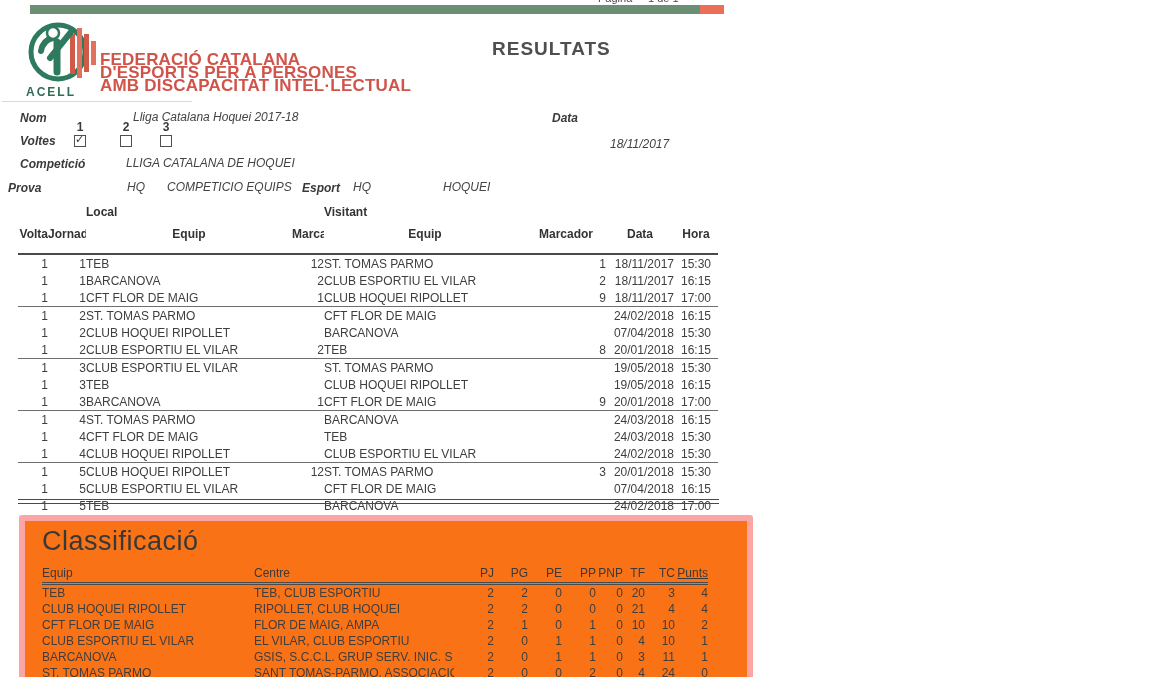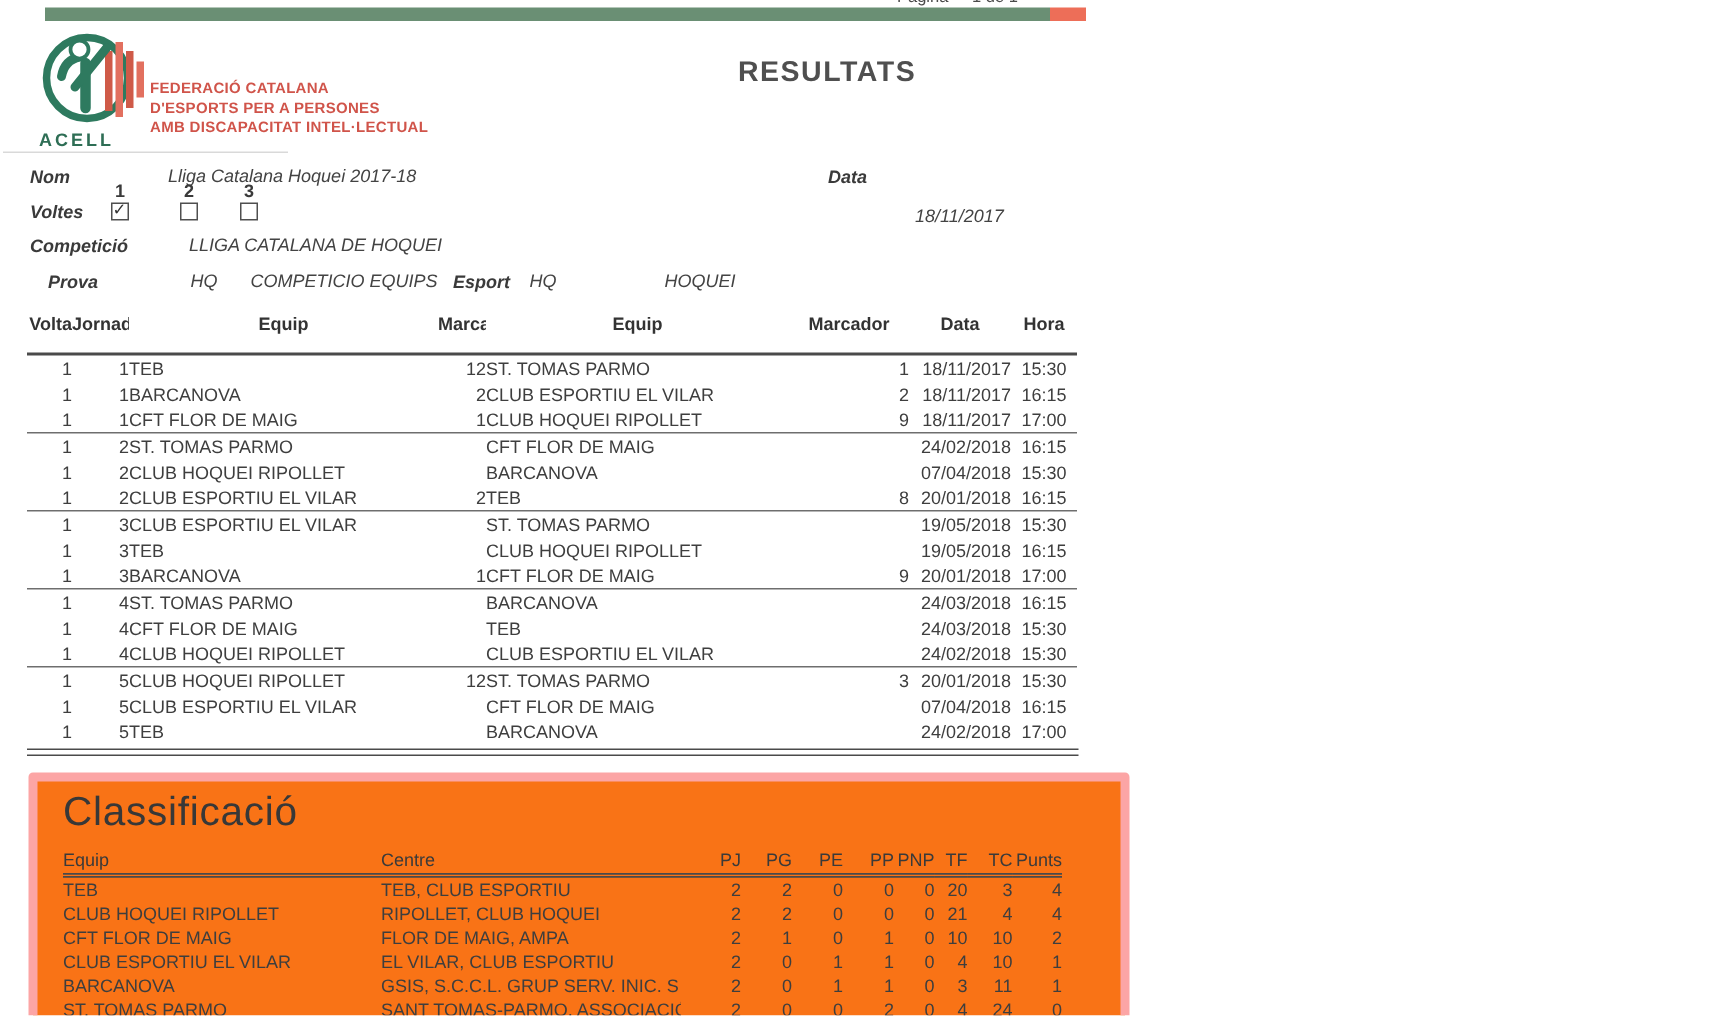--- a/index.html
+++ b/index.html
@@ -12,21 +12,21 @@
   .top-clip .frag{position:absolute;top:-8px;font-size:11px;color:#4a4a4a;white-space:nowrap;}
   .frag-label{left:598px;}
   .frag-value{left:648px;}
   
   .top-bar{position:absolute;left:30px;top:5px;width:694px;height:9px;display:flex;}
   .top-bar .green{flex:1;background:#6a8f74;}
   .top-bar .red{width:24px;background:#ed6e58;}
   
   .logo-wrap{position:absolute;left:26px;top:20px;width:130px;}
   .logo-acronym{font-size:12px;font-weight:bold;color:#2e6e55;letter-spacing:2px;margin-top:-3px;}
-  .org-lines{position:absolute;left:100px;top:53px;color:#d0544a;font-size:10px;line-height:13px;font-weight:bold;letter-spacing:.2px;}
+  .org-lines{position:absolute;left:100px;top:53px;color:#d0544a;font-size:17px;line-height:13px;font-weight:bold;letter-spacing:.2px;}
   .doc-title{position:absolute;left:492px;top:38px;font-size:19px;font-weight:bold;color:#4f4f4f;letter-spacing:1px;}
   .logo-underline{position:absolute;left:2px;top:101px;width:190px;height:1px;background:#d9d9d9;}
   
   .lbl{font-weight:bold;color:#3a3a3a;font-size:12px;}
   .val{font-size:12px;color:#434343;}
   .abs{position:absolute;white-space:nowrap;font-style:italic;}
   .cb-group{position:absolute;width:16px;text-align:center;}
   .cb-num{font-size:12px;color:#3a3a3a;font-weight:bold;height:12px;line-height:12px;}
   .cb-box{display:inline-block;width:10px;height:10px;border:1.5px solid #4f4f4f;margin-top:2px;position:relative;background:#fff;}
   .cb-box.checked::after{content:"✓";position:absolute;left:0px;top:-3px;font-size:11px;color:#333;}
@@ -43,21 +43,21 @@
   .pr2{padding-right:2px;} .pr6{padding-right:6px;text-align:center;}
   .ctr{text-align:center;}
   .double-line{position:absolute;left:18px;top:499px;width:701px;height:3px;border-top:1.5px solid #4a4a4a;border-bottom:1.5px solid #4a4a4a;}
   
   .class-box{position:absolute;left:19px;top:515px;width:722px;height:159px;border:6px solid #fca5a5;border-radius:3px;background:#f97316;}
   .class-title{margin:5px 0 0 17px;font-size:27px;color:#383838;line-height:30px;letter-spacing:.5px;}
   .class-table{margin:4px 0 0 17px;border-collapse:collapse;table-layout:fixed;width:666px;font-size:12px;color:#3e3e3e;}
   .class-table th{font-weight:normal;color:#3a3a3a;text-align:left;height:20px;vertical-align:bottom;padding:0 0 2px 0;border-bottom:3px double #4a4a4a;white-space:nowrap;overflow:hidden;}
   .class-table td{height:16px;padding:0;white-space:nowrap;overflow:hidden;vertical-align:middle;}
   .class-table .num{text-align:right;}
-  .u{}
+  .u{text-decoration:underline;}
 </style>
 </head>
 <body>
 
 <div id="page">
 
   <div class="top-clip">
     <span class="frag frag-label">Pàgina</span>
     <span class="frag frag-value">1 de 1</span>
   </div>
@@ -83,21 +83,21 @@
   </div>
   <div class="org-lines">
     <div>FEDERACIÓ CATALANA</div>
     <div>D'ESPORTS PER A PERSONES</div>
     <div>AMB DISCAPACITAT INTEL·LECTUAL</div>
   </div>
   <div class="doc-title">RESULTATS</div>
   <div class="logo-underline"></div>
 
   <div class="abs lbl" style="left:20px;top:111px;">Nom</div>
-  <div class="abs val" style="left:112px;top:110px;">Lliga Catalana Hoquei 2017-18</div>
+  <div class="abs val" style="left:133px;top:110px;">Lliga Catalana Hoquei 2017-18</div>
   <div class="abs lbl" style="left:552px;top:111px;">Data</div>
 
   <div class="abs lbl" style="left:20px;top:134px;">Voltes</div>
   <div>
 
       <div class="cb-group" style="left: 72px; top: 121px;">
         <div class="cb-num">1</div>
         <span class="cb-box checked"></span>
       </div>
 
@@ -109,39 +109,49 @@
       <div class="cb-group" style="left: 158px; top: 121px;">
         <div class="cb-num">3</div>
         <span class="cb-box"></span>
       </div>
     </div>
   <div class="abs val" style="left:610px;top:137px;">18/11/2017</div>
 
   <div class="abs lbl" style="left:20px;top:157px;">Competició</div>
   <div class="abs val" style="left:126px;top:156px;">LLIGA CATALANA DE HOQUEI</div>
 
-  <div class="abs lbl" style="left:32px;top:181px;">Prova</div>
+  <div class="abs lbl" style="left:8px;top:181px;">Prova</div>
   <div class="abs val" style="left:127px;top:180px;">HQ</div>
   <div class="abs val clip-w" style="left:167px;top:180px;width:127px;">COMPETICIO EQUIPS</div>
   <div class="abs lbl" style="left:302px;top:181px;">Esport</div>
   <div class="abs val" style="left:353px;top:180px;">HQ</div>
   <div class="abs val" style="left:443px;top:180px;">HOQUEI</div>
 
   <table class="results-table">
     <colgroup>
       <col style="width:30px">
         <col style="width:38px">
         <col style="width:206px">
         <col style="width:32px">
       <col style="width:202px">
         <col style="width:80px">
         <col style="width:68px">
         <col style="width:44px">
     </colgroup>
     <thead>
+      <tr class="suphead">
+        <td></td>
+          <td></td>
+        <td class="pl39">Local</td>
+        <td></td>
+        <td class="pl11">Visitant</td>
+        <td></td>
+          <td></td>
+          <td></td>
+      </tr>
       <tr class="head">
         <th class="col-r pr2">Volta</th>
         <th class="col-r pr2">Jornada</th>
         <th class="pl9">Equip</th>
         <th class="col-r pr2">Marcador</th>
         <th class="pl11">Equip</th>
         <th>Marcador</th>
         <th class="ctr">Data</th>
         <th class="ctr">Hora</th>
       </tr>

